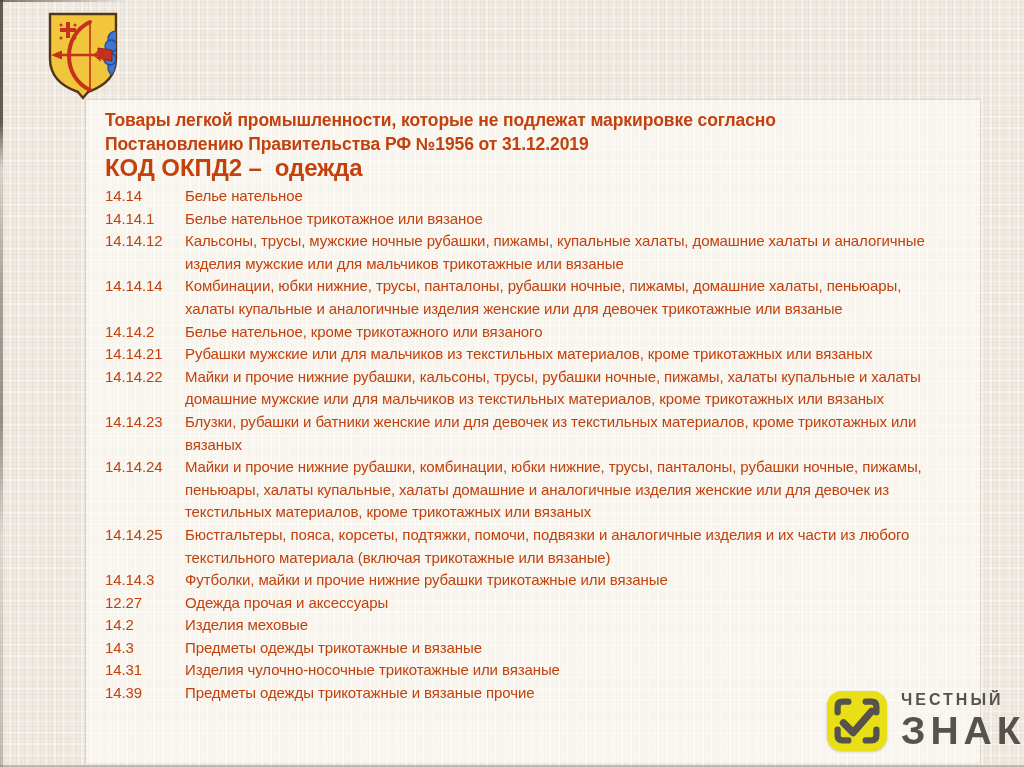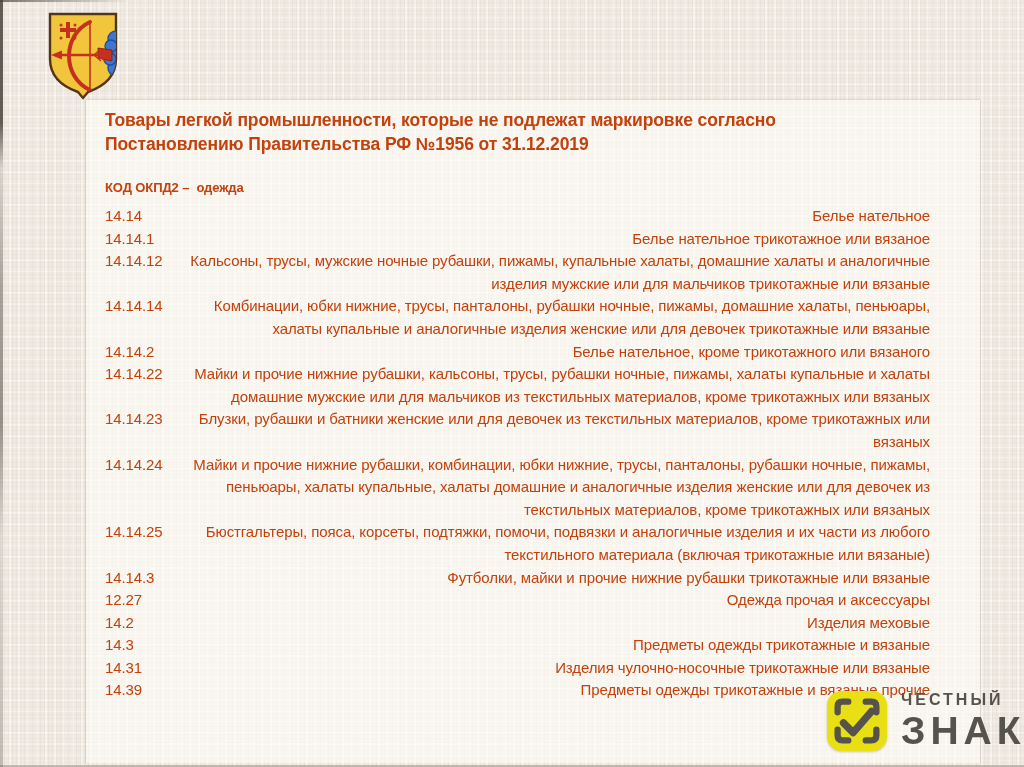--- a/index.html
+++ b/index.html
@@ -23,25 +23,25 @@
 
   
   .panel{
     position:absolute;left:86px;top:100px;width:894px;height:663px;
     background:rgba(255,253,249,.62);
     box-shadow:-1px 0 0 rgba(190,180,166,.45), 1px 0 0 rgba(190,180,166,.35), 0 -1px 0 rgba(190,180,166,.30);
     color:#c2410c;
   }
   .panel-inner{padding:8px 0 0 19px;}
   .title{max-width:800px;font-size:17.5px;line-height:24px;font-weight:700;letter-spacing:-.1px;}
-  .subtitle{margin-top:20px;font-size:13px;line-height:24px;font-weight:700;letter-spacing:-.1px;}
+  .subtitle{font-size:24px;line-height:24px;font-weight:700;letter-spacing:-.1px;}
   .codes{margin-top:5px;}
   .row{display:flex;align-items:flex-start;}
   .code{flex:0 0 80px;font-size:15px;line-height:22.6px;letter-spacing:-.1px;}
-  .desc{width:745px;font-size:15px;line-height:22.6px;letter-spacing:-.1px;text-align:right;}
+  .desc{width:745px;font-size:15px;line-height:22.6px;letter-spacing:-.1px;}
 
   
   .emblem{position:absolute;left:46px;top:11px;width:74px;height:90px;}
 
   
   .brand{position:absolute;left:826px;top:690px;display:flex;align-items:center;gap:13px;}
   .brand-icon{width:62px;height:62px;display:block;filter:drop-shadow(0 1px 1px rgba(120,110,90,.35));}
   .brand-text{display:flex;flex-direction:column;gap:3px;color:#56524c;}
   .brand-line1{font-size:16px;font-weight:800;letter-spacing:3px;line-height:1;}
   .brand-line2{font-size:39px;font-weight:800;letter-spacing:5px;line-height:1;}
@@ -104,20 +104,24 @@
           </div>
           <div class="row">
             <span class="code">14.14.14</span>
             <span class="desc">Комбинации, юбки нижние, трусы, панталоны, рубашки ночные, пижамы, домашние халаты, пеньюары, халаты купальные и аналогичные изделия женские или для девочек трикотажные или вязаные</span>
           </div>
           <div class="row">
             <span class="code">14.14.2</span>
             <span class="desc">Белье нательное, кроме трикотажного или вязаного</span>
           </div>
           <div class="row">
+            <span class="code">14.14.21</span>
+            <span class="desc">Рубашки мужские или для мальчиков из текстильных материалов, кроме трикотажных или вязаных</span>
+          </div>
+          <div class="row">
             <span class="code">14.14.22</span>
             <span class="desc">Майки и прочие нижние рубашки, кальсоны, трусы, рубашки ночные, пижамы, халаты купальные и халаты домашние мужские или для мальчиков из текстильных материалов, кроме трикотажных или вязаных</span>
           </div>
           <div class="row">
             <span class="code">14.14.23</span>
             <span class="desc">Блузки, рубашки и батники женские или для девочек из текстильных материалов, кроме трикотажных или вязаных</span>
           </div>
           <div class="row">
             <span class="code">14.14.24</span>
             <span class="desc">Майки и прочие нижние рубашки, комбинации, юбки нижние, трусы, панталоны, рубашки ночные, пижамы, пеньюары, халаты купальные, халаты домашние и аналогичные изделия женские или для девочек из текстильных материалов, кроме трикотажных или вязаных</span>

